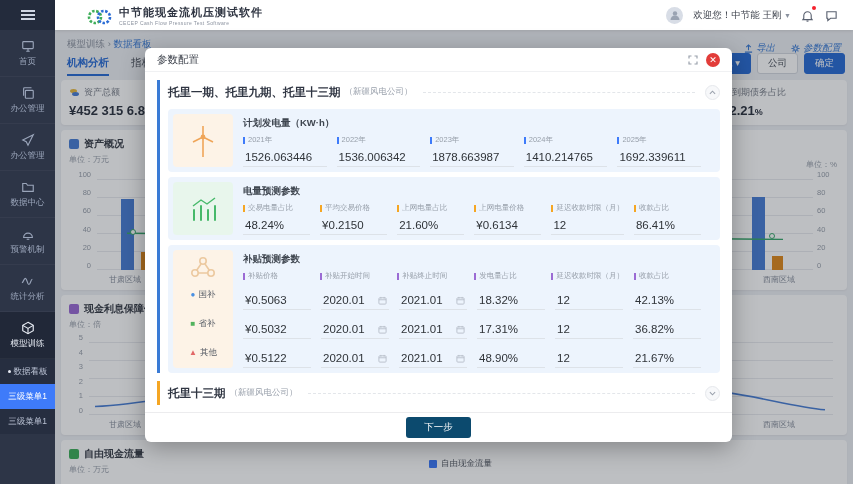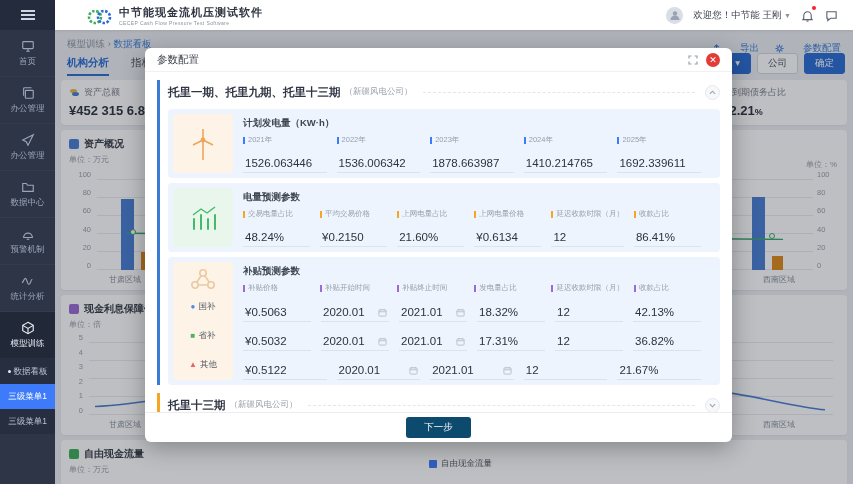--- a/index.html
+++ b/index.html
@@ -28,21 +28,21 @@
   .welcome .caret { font-size:7px; color:#8a919e; }
   .hicon { position:relative; width:14px; height:14px; cursor:pointer; }
   .hicon svg { width:13px; height:13px; }
   .red-dot { position:absolute; right:-1px; top:-2px; width:4px; height:4px; border-radius:50%; background:#f5222d; }
 
   
   .content { position:absolute; left:55px; top:30px; width:798px; height:454px; background:#eef0f4; }
   .crumbs { position:absolute; left:12px; top:8px; font-size:9.5px; color:#8a919e; }
   .crumbs .cur { color:#3a7bd5; }
   .top-links { position:absolute; right:12px; top:12px; display:flex; gap:16px; font-size:9.5px; color:#3a7bd5; }
-  .top-links span { cursor:pointer; display:flex; align-items:center; gap:19px; }
+  .top-links span { cursor:pointer; display:flex; align-items:center; gap:3px;font-style:italic; }
   .tabs { position:absolute; left:12px; top:26px; display:flex; gap:22px; font-size:10.5px; }
   .tab { color:#4a505b; padding-bottom:4px; cursor:pointer; }
   .tab.active { color:#2a6cd5; font-weight:bold; border-bottom:2px solid #2a6cd5; }
   .tbtns { position:absolute; right:8px; top:23px; display:flex; gap:6px; }
   .btn { font-size:9.5px; padding:3px 10px; border-radius:3px; cursor:pointer; border:1px solid #d4d8df; background:#fff; color:#4a505b; }
   .btn.blue { background:#2a6cd5; border-color:#2a6cd5; color:#fff; }
 
   .card { background:#fff; border-radius:4px; position:absolute; box-shadow:0 1px 2px rgba(0,0,0,.05); }
   .kpi-label { display:flex; align-items:center; gap:4px; font-size:9px; color:#7d828c; }
   .kpi-value { font-size:13px; font-weight:bold; color:#2f3542; margin-top:4px; }
@@ -77,21 +77,21 @@
   .icon-box { width:60px; border-radius:4px; display:flex; flex-direction:column; align-items:center; justify-content:center; flex-shrink:0; }
   .icon-box.cream { background:#fdf3e7; }
   .icon-box.green { background:#e8f6ec; }
   .p-content { flex:1; padding:3px 4px 0 10px; }
   .p-title { font-size:9.5px; font-weight:bold; color:#3f4650; margin-bottom:5px; }
   .f-row { display:flex; }
   .field { flex:1; padding-right:10px; }
   .f-label { font-size:7.5px; color:#98a0ab; white-space:nowrap; display:flex; align-items:center; }
   .fbar { display:inline-block; width:2px; height:7px; margin-right:3px; flex-shrink:0; }
   .fbar.b { background:#3e7bfa; } .fbar.o { background:#f5a623; } .fbar.p { background:#9b6bd4; }
-  .f-value { font-size:11.5px; color:#2f3338; border-bottom:1px solid #dde2e8; padding:4px 2px 3px 2px; margin-top:8px; cursor:text; display:flex; align-items:center; justify-content:space-between; }
+  .f-value { font-size:11.5px; color:#2f3338; border-bottom:1px solid #dde2e8; padding:4px 2px 3px 2px; margin-top:2px; cursor:text; display:flex; align-items:center; justify-content:space-between; }
   .p3-icon { height:26px; display:flex; align-items:center; }
   .p3-rowlabel { height:29px; display:flex; align-items:center; gap:3px; font-size:8.5px; color:#5a5f68; }
   .p3-rowlabel .g { font-size:8px; }
   .vrow { display:flex; height:29px; }
   .vrow .field { display:flex; align-items:flex-end; }
   .vrow .f-value { flex:1; margin-top:16px; padding:3px 2px; }
   .cal { flex-shrink:0; opacity:.55; }
   .m-foot { height:30px; border-top:1px solid #ececee; display:flex; align-items:center; justify-content:center; }
   .next-btn { background:#0c4a6e; color:#fff; font-size:9.5px; padding:4px 18px; border-radius:3px; cursor:pointer; border:none; }
 
@@ -606,20 +606,23 @@
             <div class="field">
                 <div class="f-value">
                   <span>2021.01</span>
                   <svg class="cal" width="9" height="9" viewBox="0 0 10 10" fill="none" stroke="#8a919e" stroke-width="1">
                     <rect x="1" y="2" width="8" height="7" rx="1"></rect>
                     <path d="M1 4.2h8M3.2 1v2M6.8 1v2"></path>
                   </svg>
                 </div>
               </div>
             <div class="field">
+                <div class="f-value">48.90%</div>
+              </div>
+            <div class="field">
                 <div class="f-value">12</div>
               </div>
             <div class="field">
                 <div class="f-value">21.67%</div>
               </div>
           </div>
         </div>
       </div>
     </div>
 

